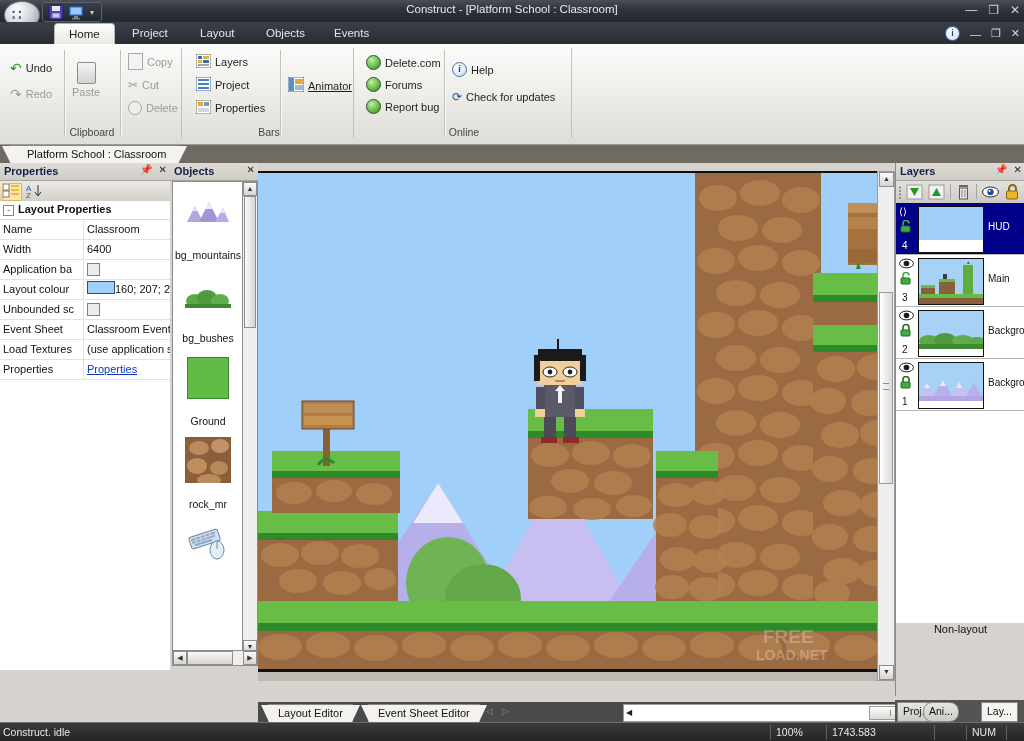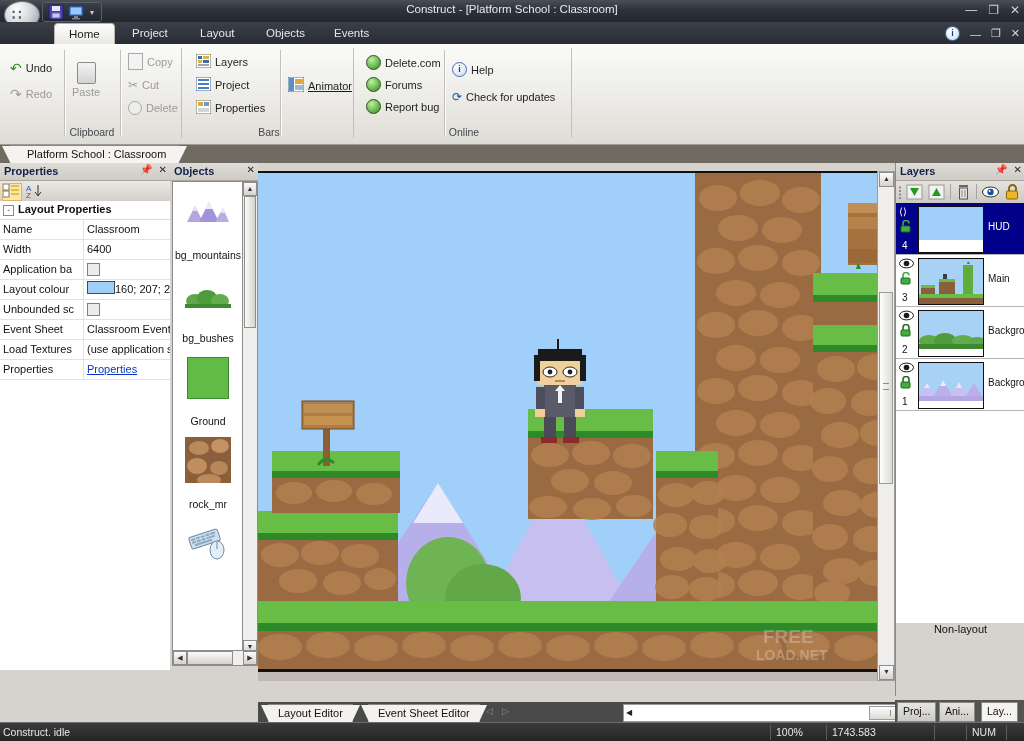--- a/index.html
+++ b/index.html
@@ -1033,21 +1033,21 @@
       <div class="hthumb">
         <div style="position:absolute;left:20px;top:3px;width:6px;height:6px;border-left:1px solid #8b8b8b;border-right:1px solid #8b8b8b;"></div>
       </div>
     </div>
   </div>
 
   <div class="rightbtns">
     <div class="rbtn" style="left:2px;">
       <span>Proj...</span>
     </div>
-    <div class="rbtn" style="left:44px;">
+    <div class="rbtn" style="left:28px;border-radius:9px;">
       <span>Ani...</span>
     </div>
     <div class="rbtn on" style="left:86px;">
       <span>Lay...</span>
     </div>
   </div>
 
   <div class="statusbar">
     <span class="sb" style="left:3px;">Construct. idle</span>
     <span class="sbsep" style="left:770px;"></span>

